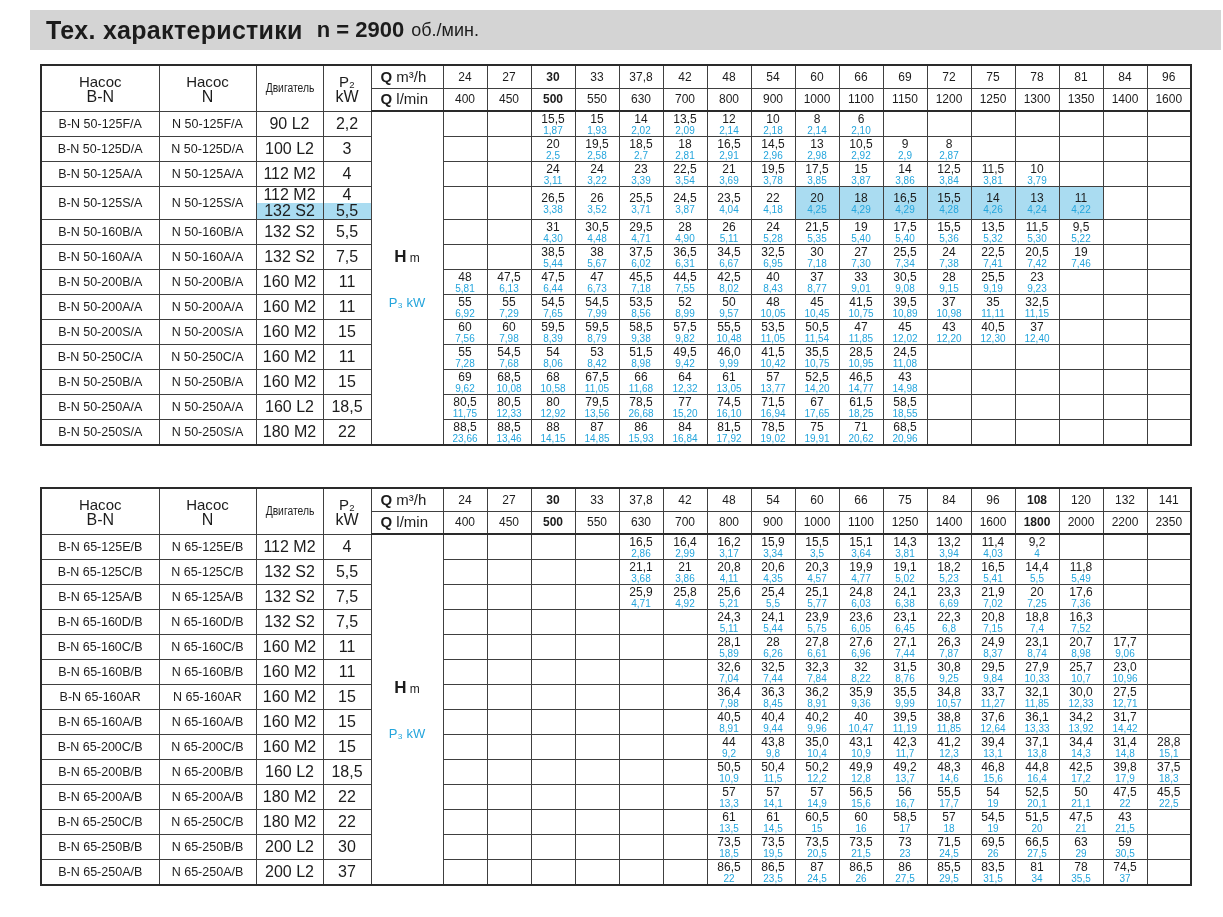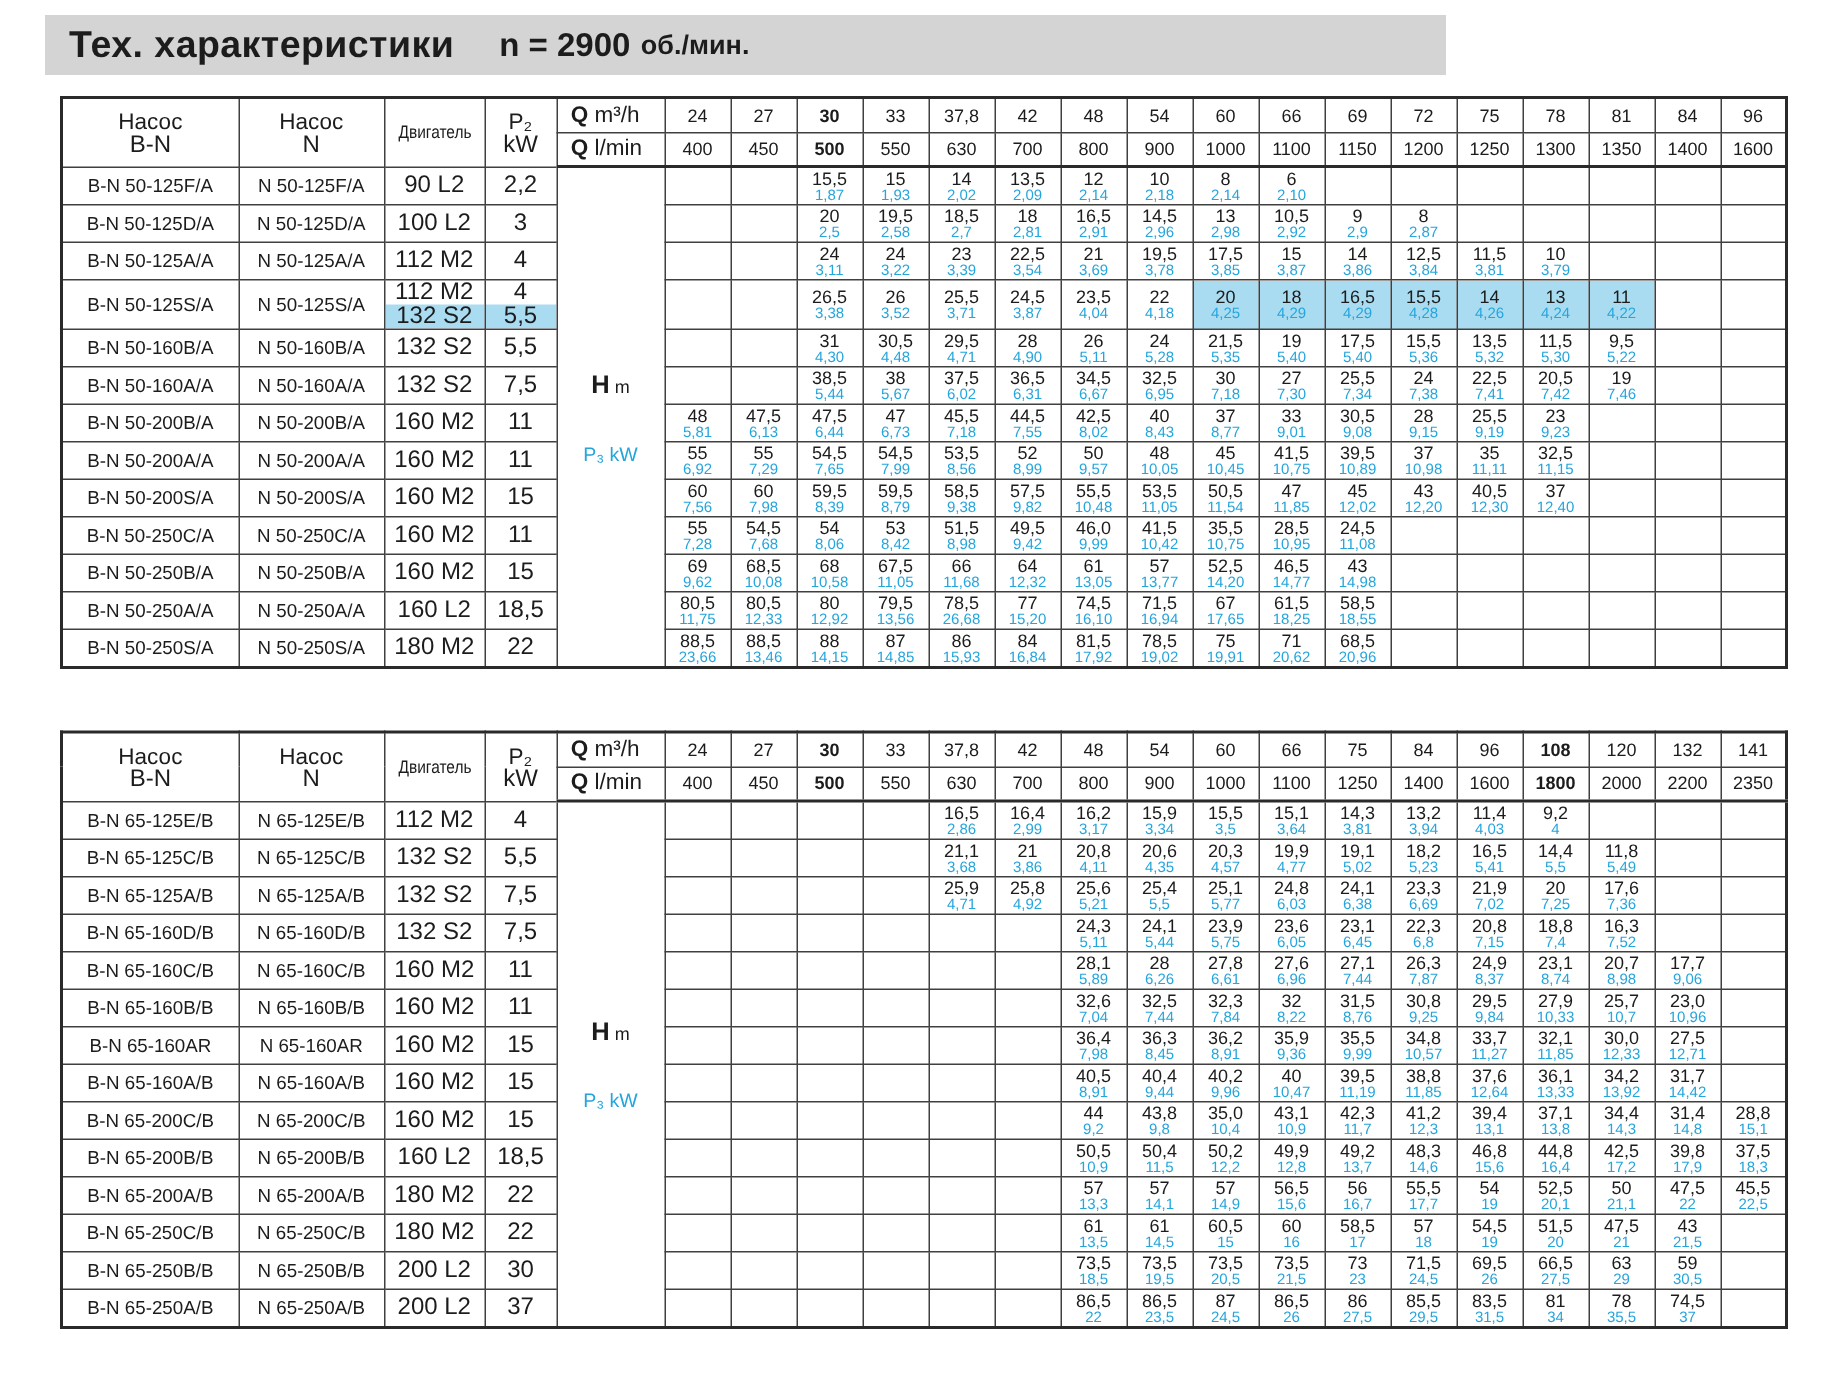--- a/index.html
+++ b/index.html
@@ -1,22 +1,22 @@
 <!DOCTYPE html>
 <html style="--accent: #24a5dc; --hlbg: #aadcf1; --titlebg: #d4d4d4; --bordc: #404040;"><head>
 <meta charset="utf-8">
 <style>
   *{box-sizing:border-box;margin:0;padding:0}
   html,body{width:1223px;height:917px}
   body{background:#fff;font-family:"Liberation Sans","DejaVu Sans",sans-serif;color:#1c1c1c;position:relative;overflow:hidden}
   .page{position:absolute;inset:0;background:#fff}
-  .title-bar{position:absolute;left:30px;top:10px;width:934px;height:40px;background:var(--titlebg,#d4d4d4);display:flex;align-items:center;padding-left:16px}
+  .title-bar{position:absolute;left:30px;top:10px;width:1191px;height:40px;background:var(--titlebg,#d4d4d4);display:flex;align-items:center;padding-left:16px}
   .t1{font-size:25px;font-weight:bold;letter-spacing:.3px}
-  .t2{font-size:22px;font-weight:bold;margin-left:30px}
-  .t3{font-size:18px;font-weight:bold;margin-left:7px}
+  .t2{font-size:22px;font-weight:bold;margin-left:14px}
+  .t3{font-size:18px;font-weight:normal;margin-left:7px}
   table.pump{position:absolute;left:40px;border-collapse:collapse;table-layout:fixed;width:1146px;background:#fff;border:2px solid #2a2a2a}
   #table-0{top:64px}
   #table-1{top:487px}
   th,td{border:1px solid var(--bordc,#404040);text-align:center;vertical-align:middle;overflow:hidden;padding:0}
   thead th{height:23px;font-weight:normal;background:#fff}
   thead tr:last-child th{border-bottom:2px solid #2a2a2a}
   .hl1{font-size:15px;line-height:17px}
   .hl2{font-size:16px;line-height:14px}
   .mlabel{font-size:12px}
   .condensed{transform:scaleX(.86);transform-origin:center}

